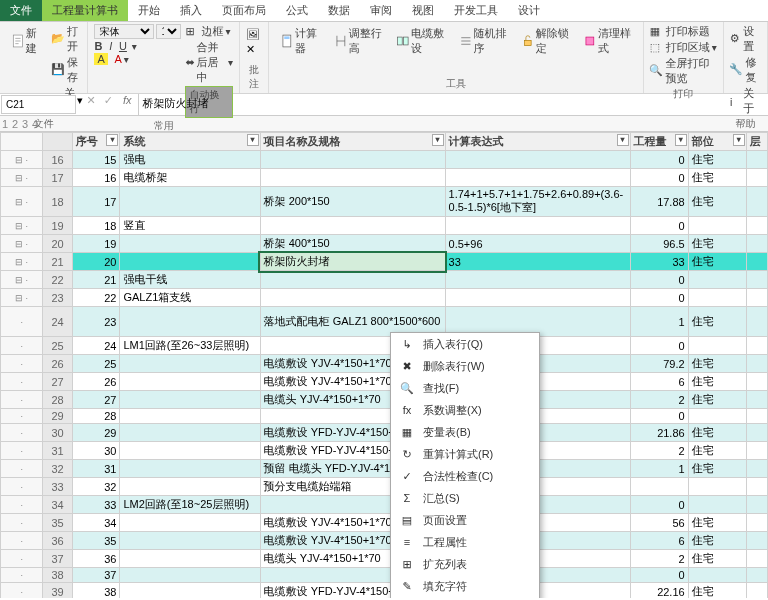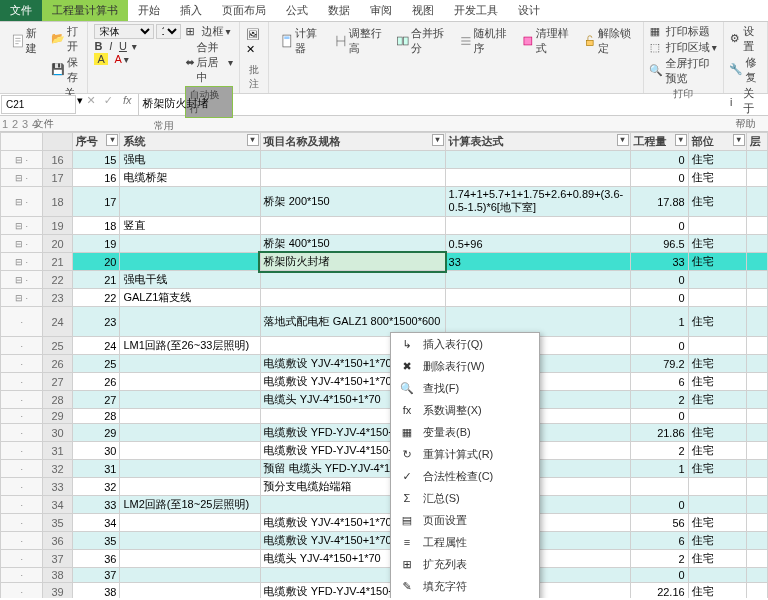--- a/index.html
+++ b/index.html
@@ -126,42 +126,43 @@
           <svg viewBox="0 0 24 24">
             <path d="M6 4v16M18 4v16M6 12h12" stroke="#555" fill="none"></path>
           </svg>
           <span>调整行高</span>
         </div>
       <div class="btn">
           <svg viewBox="0 0 24 24">
             <rect x="4" y="6" width="7" height="12" fill="#cfe" stroke="#555"></rect>
             <rect x="13" y="6" width="7" height="12" fill="#cfe" stroke="#555"></rect>
           </svg>
-          <span>合并拆分</span>
+          <span>电缆敷设</span>
         </div>
       <div class="btn">
           <svg viewBox="0 0 24 24">
             <path d="M5 7h14M5 12h14M5 17h14" stroke="#555"></path>
           </svg>
           <span>随机排序</span>
-        </div>
-      <div class="btn">
-          <svg viewBox="0 0 24 24">
-            <rect x="6" y="6" width="12" height="12" fill="#f8c" stroke="#c06"></rect>
-          </svg>
-          <span>清理样式</span>
         </div>
       <div class="btn">
           <svg viewBox="0 0 24 24">
             <rect x="7" y="11" width="10" height="8" fill="#fc6" stroke="#a70"></rect>
             <path d="M9 11V7a3 3 0 016 0" fill="none" stroke="#a70"></path>
           </svg>
           <span>解除锁定</span>
         </div>
-    </div>
+      <div class="btn">
+          <svg viewBox="0 0 24 24">
+            <rect x="6" y="6" width="12" height="12" fill="#f8c" stroke="#c06"></rect>
+          </svg>
+          <span>清理样式</span>
+        </div>
+    </div>
+    <div class="lbl">工具</div>
   </div>
   <div class="rgrp">
     <div class="ctls">
       <div class="vstack">
         <div class="hrow">
             <span class="ic">▦</span>
             <span>打印标题</span>
           </div>
         <div class="hrow"><span class="ic">⬚</span><span>打印区域</span>▾</div>
         <div class="hrow">

